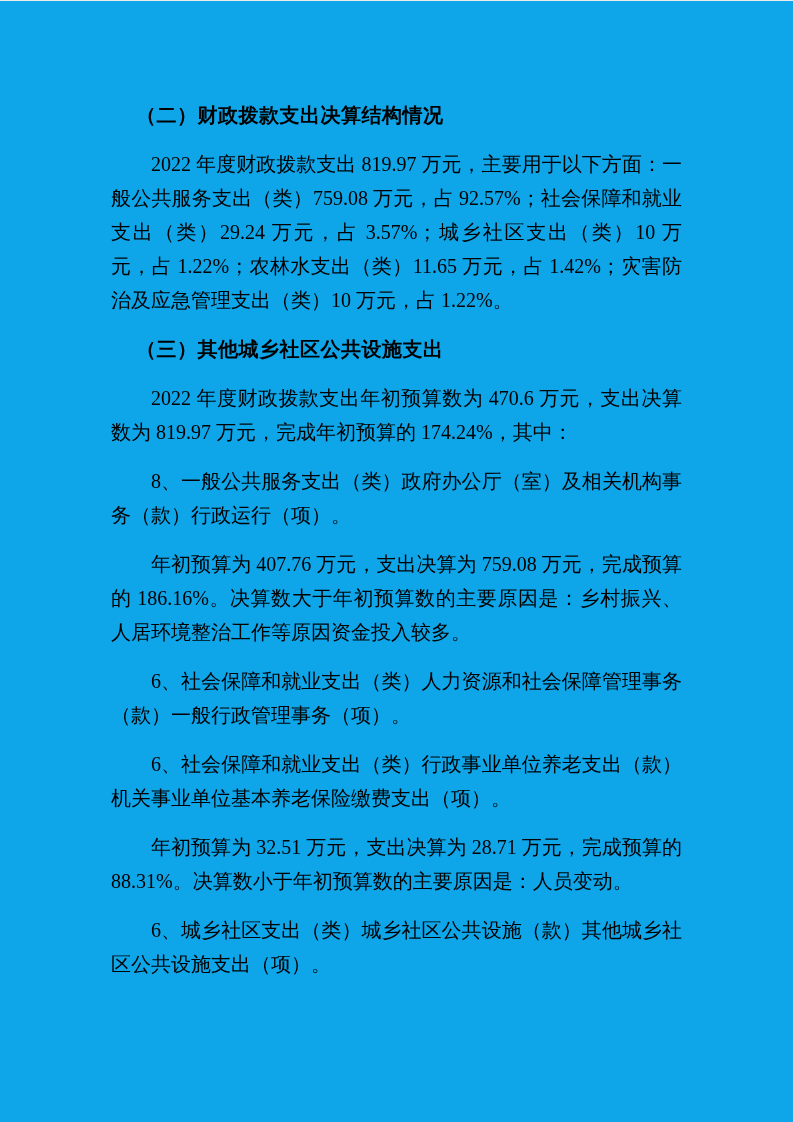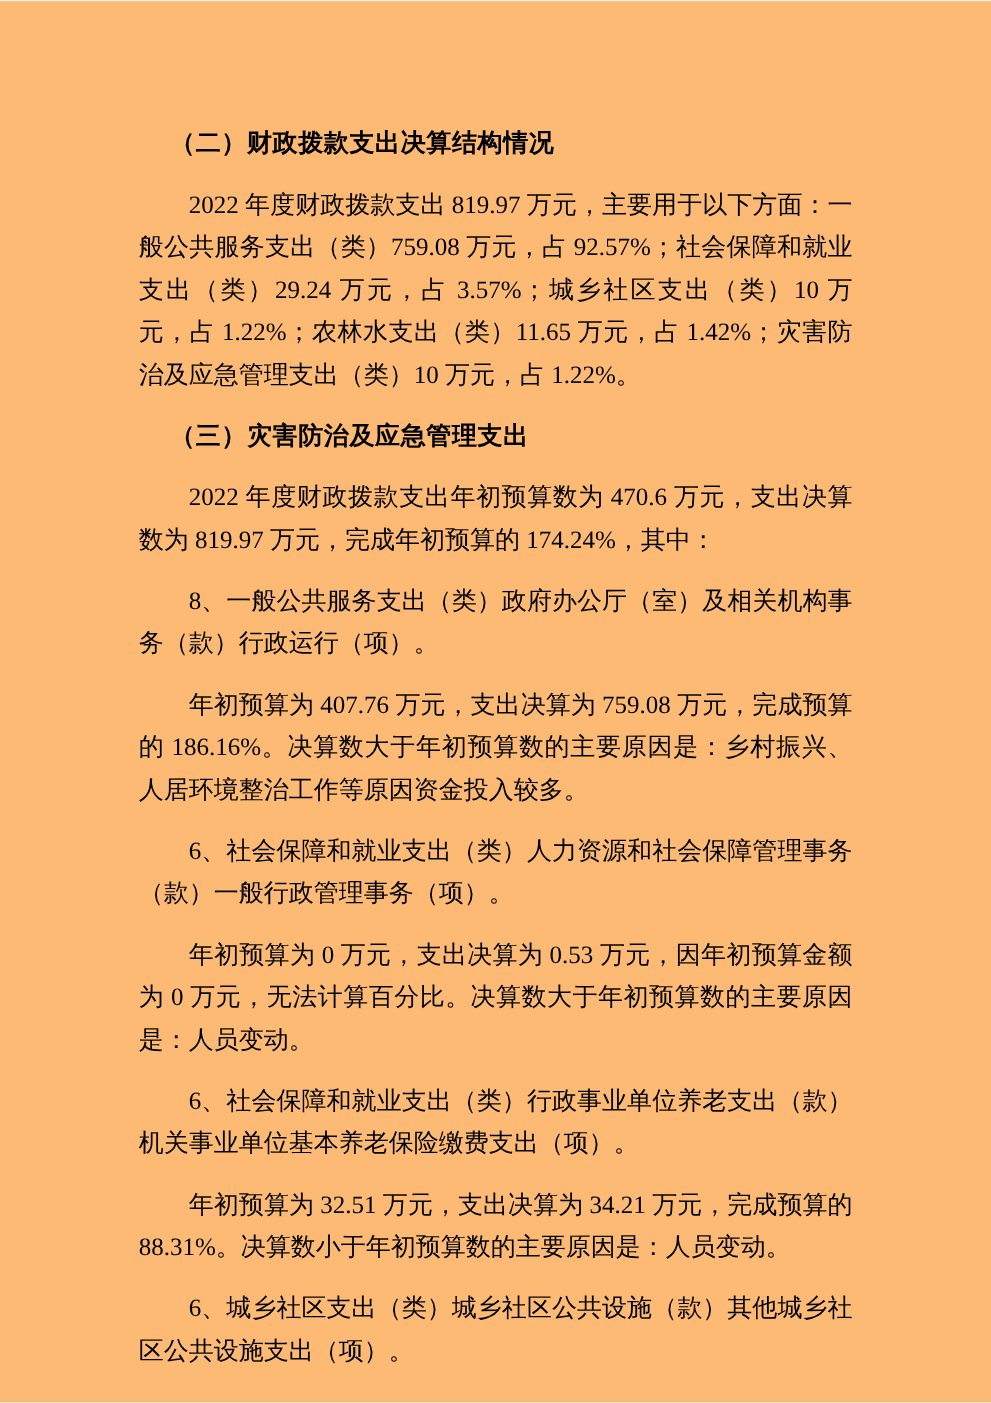--- a/index.html
+++ b/index.html
@@ -5,21 +5,21 @@
   html, body {
     margin: 0;
     padding: 0;
     background: #ffffff;
   }
   .page {
     position: relative;
     width: 793px;
     height: 1122px;
     margin: 0 auto;
-    background: #fdba74;
+    background: #0ea5e9;
     box-sizing: border-box;
     border-top: 1px solid #ececec;
     overflow: hidden;
   }
   .content {
     position: absolute;
     left: 96px;
     top: 97px;
     width: 601px;
     color: #000000;
@@ -46,32 +46,31 @@
 </head>
 <body>
 
 <div class="page">
   <div class="content">
 
     <h2 class="heading">（二）财政拨款支出决算结构情况</h2>
 
     <p class="para">2022 年度财政拨款支出 819.97 万元，主要用于以下方面：一般公共服务支出（类）759.08 万元，占 92.57%；社会保障和就业支出（类）29.24 万元，占 3.57%；城乡社区支出（类）10 万元，占 1.22%；农林水支出（类）11.65 万元，占 1.42%；灾害防治及应急管理支出（类）10 万元，占 1.22%。</p>
 
-    <h2 class="heading">（三）灾害防治及应急管理支出</h2>
+    <h2 class="heading">（三）其他城乡社区公共设施支出</h2>
 
     <p class="para">2022 年度财政拨款支出年初预算数为 470.6 万元，支出决算数为 819.97 万元，完成年初预算的 174.24%，其中：</p>
 
     <p class="para">8、一般公共服务支出（类）政府办公厅（室）及相关机构事务（款）行政运行（项）。</p>
 
     <p class="para">年初预算为 407.76 万元，支出决算为 759.08 万元，完成预算的 186.16%。决算数大于年初预算数的主要原因是：乡村振兴、人居环境整治工作等原因资金投入较多。</p>
 
     <p class="para">6、社会保障和就业支出（类）人力资源和社会保障管理事务（款）一般行政管理事务（项）。</p>
 
-    <p class="para">年初预算为 0 万元，支出决算为 0.53 万元，因年初预算金额为 0 万元，无法计算百分比。决算数大于年初预算数的主要原因是：人员变动。</p>
 
     <p class="para">6、社会保障和就业支出（类）行政事业单位养老支出（款）机关事业单位基本养老保险缴费支出（项）。</p>
 
-    <p class="para">年初预算为 32.51 万元，支出决算为 34.21 万元，完成预算的 88.31%。决算数小于年初预算数的主要原因是：人员变动。</p>
+    <p class="para">年初预算为 32.51 万元，支出决算为 28.71 万元，完成预算的 88.31%。决算数小于年初预算数的主要原因是：人员变动。</p>
 
     <p class="para">6、城乡社区支出（类）城乡社区公共设施（款）其他城乡社区公共设施支出（项）。</p>
 
   </div>
 </div>
 
 </body></html>

